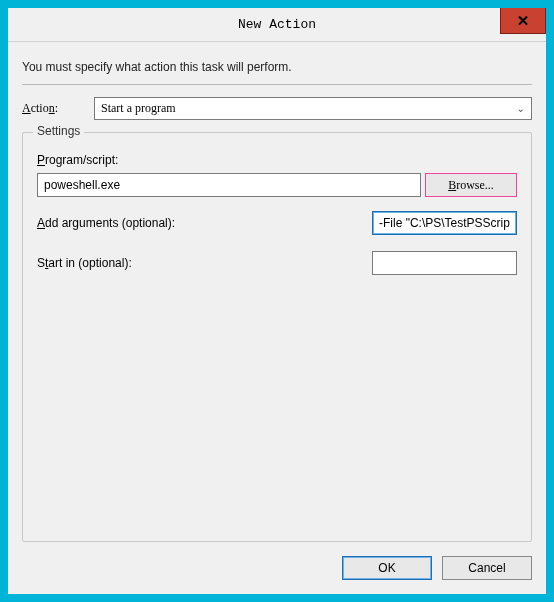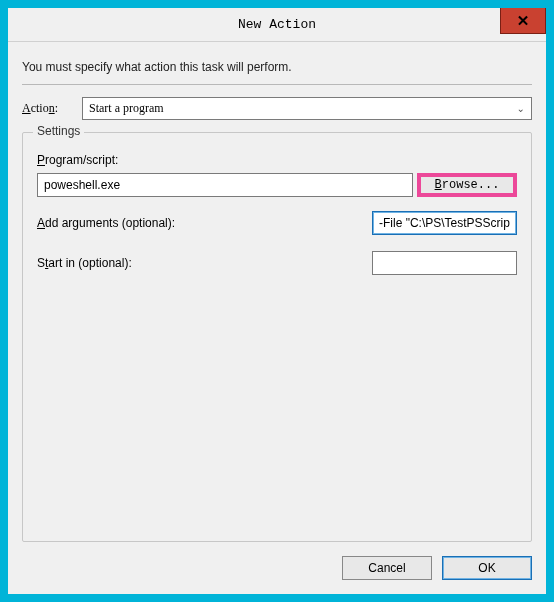--- a/index.html
+++ b/index.html
@@ -77,20 +77,21 @@
   .select {
     flex: 1;
     height: 23px;
     border: 1px solid #7a7a7a;
     background: #fff;
     display: flex;
     align-items: center;
     justify-content: space-between;
     padding: 0 6px;
     cursor: pointer;
+    margin-left: 12px;
   }
   .chevron {
     font-size: 10px;
     color: #555;
   }
   .groupbox {
     border: 1px solid #c7c7c7;
     border-radius: 2px;
     padding: 14px 14px 16px 14px;
     position: relative;
@@ -117,26 +118,26 @@
   input[type="text"] {
     font-family: inherit;
     font-size: 12px;
     height: 24px;
     border: 1px solid #7a7a7a;
     padding: 2px 6px;
     background: #fff;
   }
   .program-input { flex: 1; }
   .browse-btn {
-    width: 100px;
+    width: 92px;
     height: 24px;
     background: #e8e8e8;
-    border: 4px solid #ec4899;
-    cursor: pointer;
-    font-family: Liberation Mono, monospace;
+    border: 1px solid #ec4899;
+    cursor: pointer;
+    font-family: Liberation Serif, serif;
     font-size: 12px;
   }
   .opt-row {
     display: flex;
     align-items: center;
     justify-content: space-between;
     margin-bottom: 16px;
     gap: 23px;
   }
   .opt-row .opt-input {
@@ -205,18 +206,18 @@
         <input type="text" class="opt-input focused" value="-File &quot;C:\PS\TestPSScript" style="">
       </div>
 
       <div class="opt-row">
         <label>S<span style="text-decoration:underline">t</span>art in (optional):</label>
         <input type="text" class="opt-input" value="" style="">
       </div>
     </div>
 
     <div class="button-row">
+      <button class="dlg-btn default">OK</button>
       <button class="dlg-btn">Cancel</button>
-      <button class="dlg-btn default">OK</button>
     </div>
 
   </div>
 </div>
 
 </body></html>

